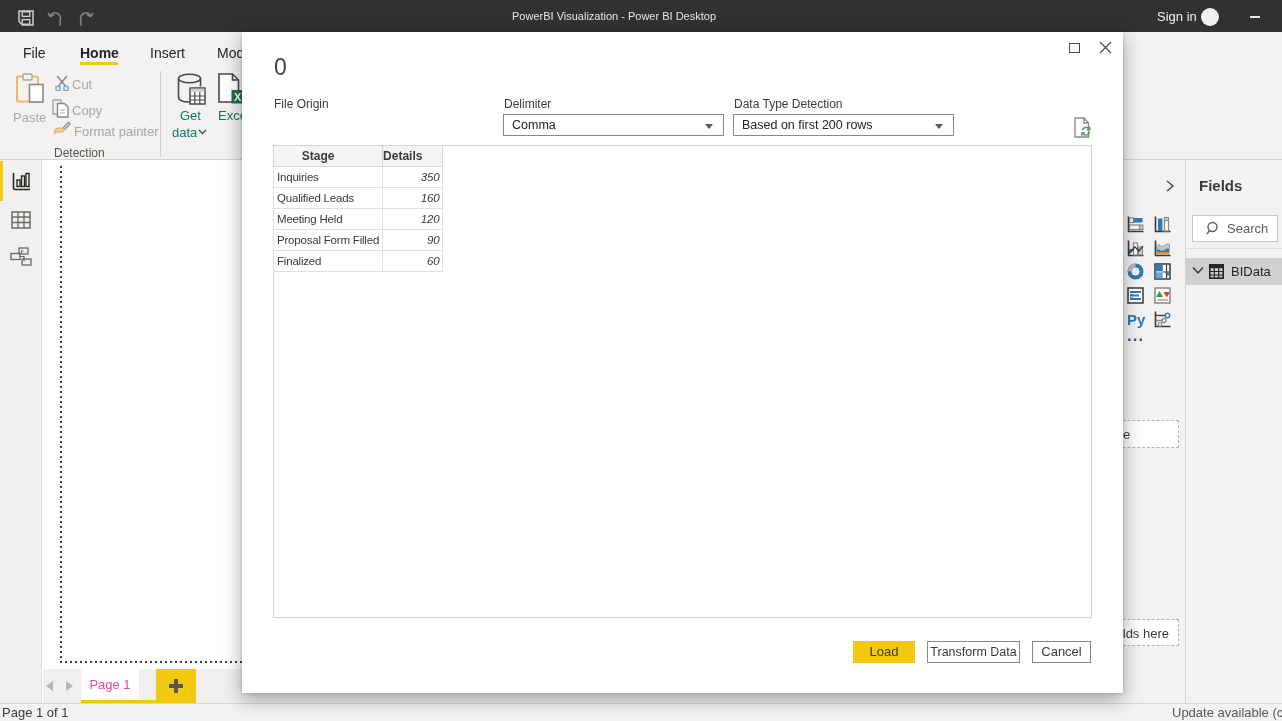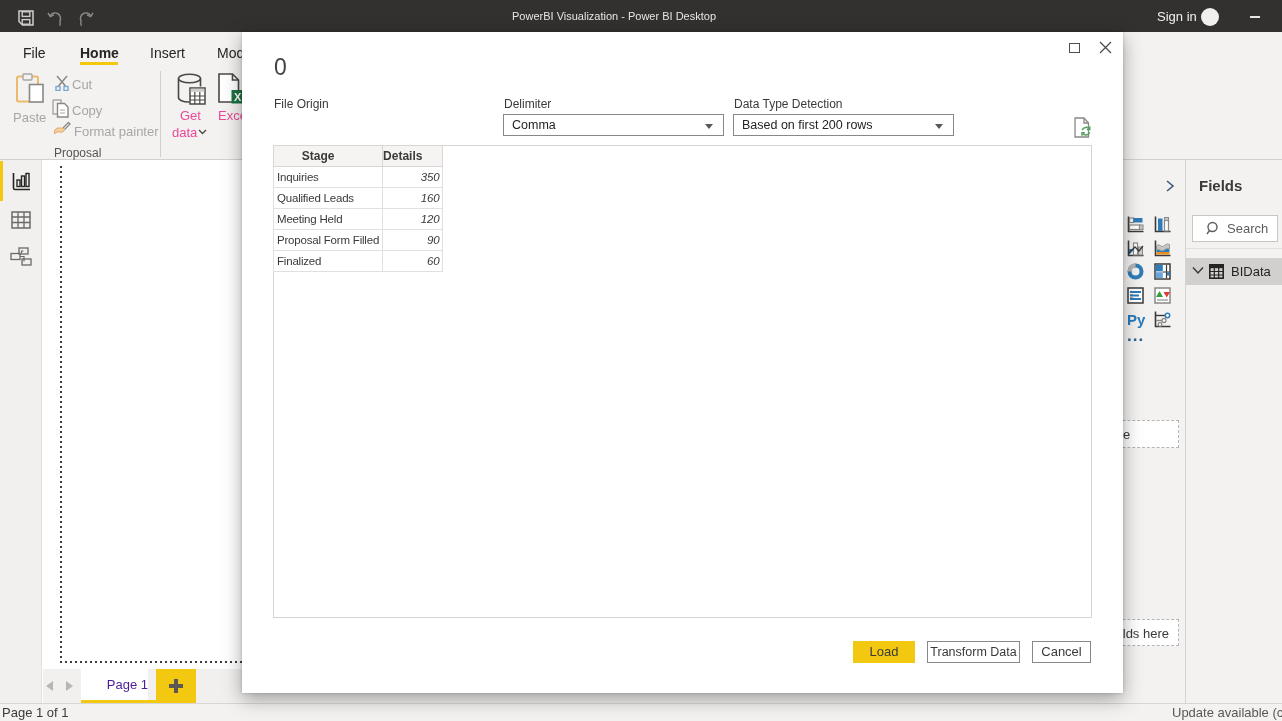--- a/index.html
+++ b/index.html
@@ -14,34 +14,34 @@
   #signin { left:1157px; top:9px; color:#f3f2f1; font-size:13px; }
   #avatar { left:1201px; top:8px; width:18px; height:18px; border-radius:50%; background:#f1f0ee; }
   #minbtn { left:1250px; top:16px; width:10px; height:2px; background:#e8e6e3; }
 
   
   #ribbon { left:0; top:32px; width:1282px; height:128px; background:#f3f2f1; border-bottom:1px solid #d3d1cf; }
   .tab { position:absolute; top:45px; font-size:14px; color:#252423; }
   #homeunderline { left:80px; top:62px; width:38px; height:3px; background:#f2c811; }
   .glabel { position:absolute; font-size:12px; color:#56544f; }
   .riblbl { position:absolute; font-size:13px; color:#a8a6a4; }
-  .darklbl { position:absolute; font-size:13px; color:#ec4899; }
+  .darklbl { position:absolute; font-size:13px; color:#0f766e; }
   #ribsep1 { left:160px; top:71px; width:1px; height:86px; background:#d1cfcd; }
 
   
   #sidebar { left:0; top:160px; width:42px; height:543px; background:#f1f0ee; border-right:1px solid #e2e0de; }
   #sideind { left:0; top:161px; width:3px; height:40px; background:#f2c811; }
   #dotleft { left:60px; top:166px; width:2px; height:496px;
     background:repeating-linear-gradient(to bottom,#3f3e3d 0 2px,transparent 2px 5px); }
   #dotbottom { left:60px; top:661px; width:905px; height:2px;
     background:repeating-linear-gradient(to right,#3f3e3d 0 2px,transparent 2px 5px); }
 
   
   #tabbar { left:43px; top:669px; width:1057px; height:34px; background:#f1f0ee; }
-  #page1tab { left:81px; top:669px; width:67px; height:34px; background:#fff; text-align:right; line-height:32px; font-size:13px; color:#4c1d95; }
+  #page1tab { left:81px; top:669px; width:58px; height:34px; background:#fff; text-align:center; line-height:32px; font-size:13px; color:#ec4899; }
   #page1yellow { left:81px; top:700px; width:75px; height:3px; background:#f2c811; }
   #plustab { left:156px; top:669px; width:40px; height:34px; background:#f2c811; }
   #plusv { left:174px; top:679px; width:4px; height:14px; background:#5a5855; }
   #plush { left:169px; top:684px; width:14px; height:4px; background:#5a5855; }
   .tarrow { position:absolute; width:0; height:0; border-style:solid; }
   #tleft { left:46px; top:681px; border-width:5px 7px 5px 0; border-color:transparent #b8b6b4 transparent transparent; }
   #tright { left:66px; top:681px; border-width:5px 0 5px 7px; border-color:transparent transparent transparent #b8b6b4; }
 
   
   #statusbar { left:0; top:703px; width:1282px; height:18px; background:#f3f2f1; border-top:1px solid #d8d6d4; }
@@ -123,21 +123,21 @@
     <path d="M1 1 h8 v3 M1 1 v14 h4" fill="none" stroke="#a8a6a4" stroke-width="1.4"></path>
     <path d="M5.5 4.5 h7 l3.5 3.5 v10 h-10.5 z" fill="#fff" stroke="#8a8886" stroke-width="1.4"></path>
     <path d="M8 11 h5 M8 14 h5" stroke="#a8a6a4" stroke-width="1"></path>
   </svg>
   <div class="riblbl" style="left:72px; top:103px;">Copy</div>
   <svg class="abs" style="left:53px; top:120px;" width="18" height="18" viewBox="0 0 18 18">
     <path d="M10 8 L15.5 2.5 L17 4 L11.5 9.5" fill="#fff" stroke="#8a8886" stroke-width="1.3"></path>
     <path d="M10 8 L11.5 9.5 C11 12 9 12.5 7 12 C5 11.5 3 12 1.5 14 C1 11 2 8.5 5 8 C7 7.6 9 8.5 10 8 Z" fill="#f5cf9b" stroke="#e0a96a" stroke-width="1"></path>
   </svg>
   <div class="riblbl" style="left:74px; top:124px;">Format painter</div>
-  <div class="glabel" style="left:54px; top:146px;">Proposal</div>
+  <div class="glabel" style="left:54px; top:146px;">Detection</div>
   <div class="abs" id="ribsep1"></div>
 
   <svg class="abs" style="left:177px; top:73px;" width="29" height="32" viewBox="0 0 29 32">
     <path d="M1.5 5.5 v19 c0 2.5 4.5 4.5 10 4.5 l1 0" fill="none" stroke="#4a4845" stroke-width="1.6"></path>
     <path d="M23.5 5.5 v8" fill="none" stroke="#4a4845" stroke-width="1.6"></path>
     <ellipse cx="12.5" cy="5.5" rx="11" ry="4.2" fill="none" stroke="#4a4845" stroke-width="1.6"></ellipse>
     <rect x="13" y="15" width="15" height="16" fill="#fff" stroke="#4a4845" stroke-width="1.5"></rect>
     <rect x="13.7" y="15.7" width="13.6" height="3.2" fill="#d0cecc"></rect>
     <path d="M13 23 h15 M13 27 h15 M17.8 19 v12 M22.8 19 v12" stroke="#4a4845" stroke-width="1.2"></path>
   </svg>

